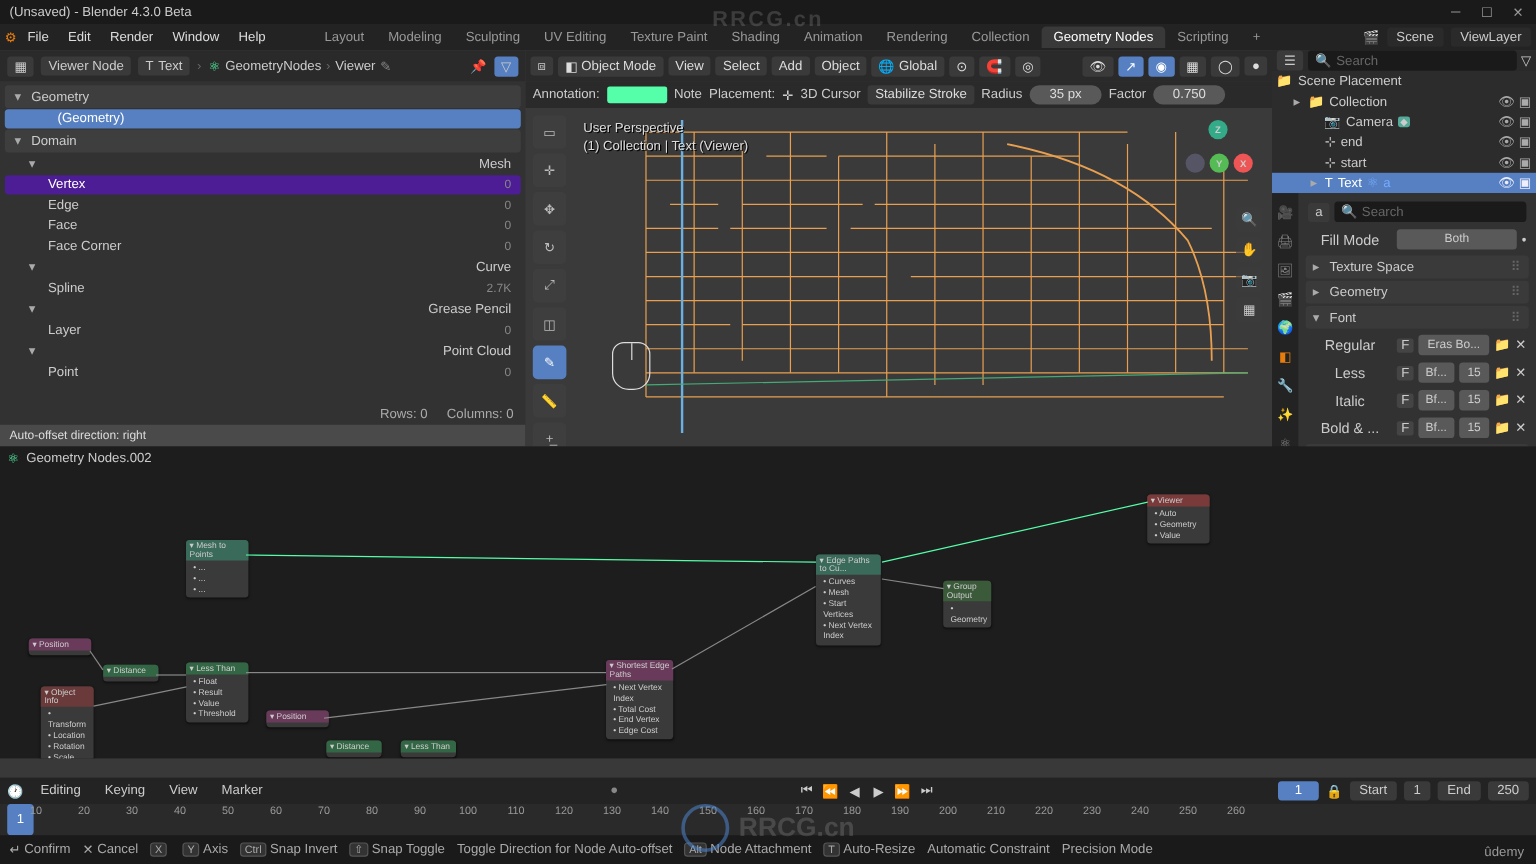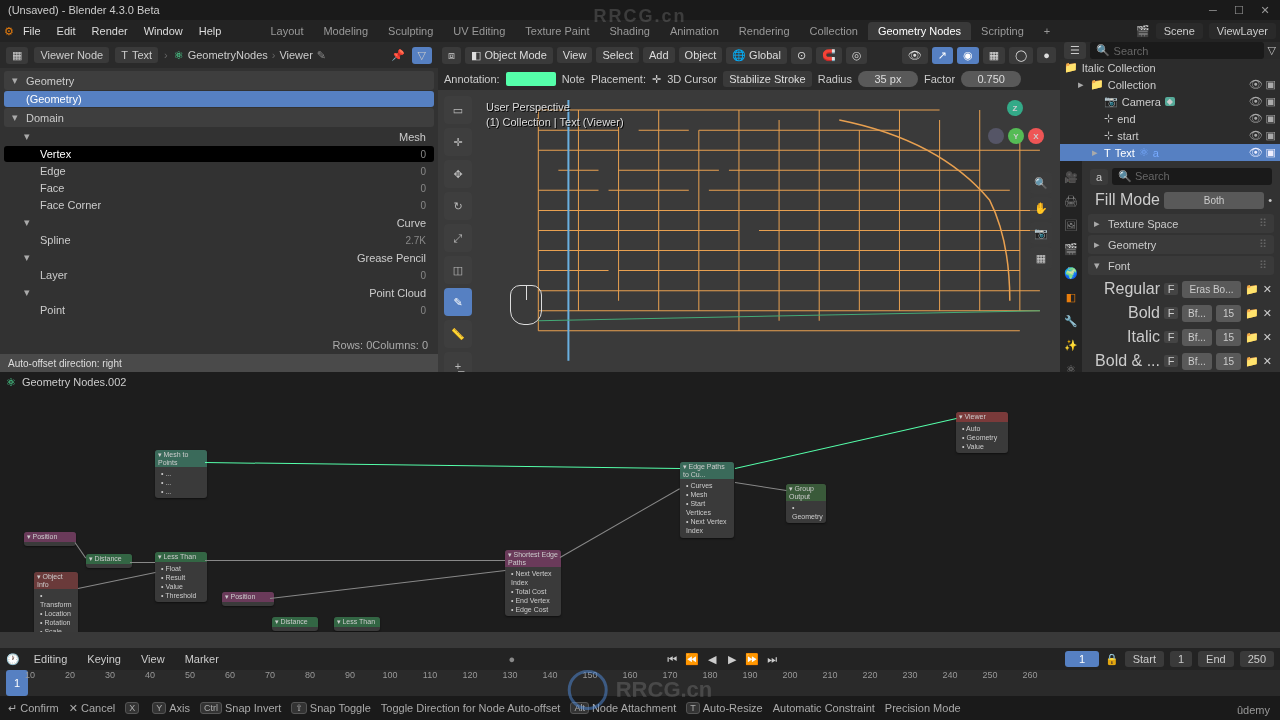--- a/index.html
+++ b/index.html
@@ -17,25 +17,25 @@
 .main{display:flex;height:330px}
 .left-panel{width:438px;background:#393939;display:flex;flex-direction:column}
 .left-header{height:26px;background:#2a2a2a;display:flex;align-items:center;padding:0 6px;gap:6px}
 .hdr-btn{background:#3a3a3a;padding:2px 6px;border-radius:3px;display:flex;align-items:center;gap:4px}
 .breadcrumb{display:flex;align-items:center;gap:4px}
 .bc-item{color:#ccc}
 .bc-sep{color:#666}
 .tree-panel{flex:1;background:#323232;overflow:hidden;padding:2px 0;position:relative}
 .tree-section{padding:3px 8px;background:#3e3e3e;display:flex;align-items:center;gap:6px;margin:1px 4px;border-radius:3px}
 .tree-item{padding:2px 8px 2px 24px;display:flex;align-items:center;gap:6px;margin:1px 4px;border-radius:3px;justify-content:space-between}
-.tree-item.active{background:#000000;color:#fff}
+.tree-item.active{background:#4c1d95;color:#fff}
 .tree-item.active-row{background:#2a4d7a}
 .tree-count{color:#888;font-size:10px}
 .chevron{display:inline-block;width:8px;color:#aaa}
-.left-footer{height:18px;background:#323232;display:flex;justify-content:flex-end;padding:0 10px;align-items:center;color:#aaa;font-size:10px;gap:0}
+.left-footer{height:18px;background:#323232;display:flex;justify-content:flex-end;padding:0 10px;align-items:center;color:#aaa;font-size:10px;gap:16px}
 .left-status{height:18px;background:#4a4a4a;display:flex;align-items:center;padding:0 8px;color:#ddd;font-size:10px}
 .viewport{flex:1;position:relative;background:#393939;display:flex;flex-direction:column}
 .vp-header{height:26px;background:#2a2a2a;display:flex;align-items:center;padding:0 4px;gap:4px}
 .vp-btn{background:#3a3a3a;padding:2px 6px;border-radius:3px;display:flex;align-items:center;gap:3px;color:#ddd}
 .vp-btn.blue{background:#5680C2;color:#fff}
 .vp-tool{height:22px;background:#2a2a2a;display:flex;align-items:center;padding:0 6px;gap:6px}
 .num-field{background:#595959;padding:2px 12px;border-radius:10px;color:#ddd;width:60px;text-align:center}
 .vp-canvas{flex:1;background:#3a3a3a;position:relative;overflow:hidden}
 .vp-toolbar{position:absolute;left:6px;top:6px;display:flex;flex-direction:column;gap:4px}
 .tool-btn{width:28px;height:28px;background:#3e3e3e;border-radius:4px;display:flex;align-items:center;justify-content:center;color:#bbb}
@@ -54,21 +54,21 @@
 .out-row{display:flex;align-items:center;padding:2px 4px;gap:4px}
 .out-row.sel{background:#5680C2;color:#fff}
 .out-icons{margin-left:auto;display:flex;gap:3px;color:#aaa;align-items:center}
 .out-row.sel .out-icons{color:#eef}
 .props{height:444px;background:#323232;display:flex}
 .props-tabs{width:22px;background:#232323;display:flex;flex-direction:column;padding-top:4px}
 .ptab{width:22px;height:22px;display:flex;align-items:center;justify-content:center;color:#888;margin:1px 0}
 .ptab.active{background:#323232;color:#5680C2;border-left:2px solid #5680C2}
 .props-body{flex:1;overflow:hidden;padding:4px 6px}
 .prop-row{display:flex;align-items:center;padding:3px 2px;gap:4px}
-.prop-label{width:70px;text-align:right;color:#ccc;font-size:16px}
+.prop-label{width:70px;text-align:center;color:#ccc;font-size:12px}
 .prop-field{flex:1;background:#595959;border-radius:3px;padding:3px 6px;font-size:10px;text-align:center}
 .prop-section{background:#3a3a3a;padding:3px 6px;margin:2px 0;border-radius:3px;display:flex;align-items:center;gap:4px}
 .prop-section .chevron{width:10px}
 .dots{color:#666;letter-spacing:1px;margin-left:auto}
 .node-editor{position:absolute;left:0;right:0;top:372px;height:260px;background:#1d1d1d;overflow:hidden}
 .ne-header{height:20px;background:transparent;display:flex;align-items:center;padding:0 6px;gap:6px}
 .ne-canvas{position:absolute;inset:0;top:20px}
 .node-box{position:absolute;background:#3a3a3a;border-radius:3px;font-size:7px;color:#ccc;box-shadow:0 1px 2px rgba(0,0,0,.5)}
 .node-header{padding:1px 3px;font-size:7px;border-radius:3px 3px 0 0}
 .node-body{padding:2px 3px}
@@ -152,21 +152,21 @@
         <span style="color:#888">✎</span>
       </div>
       <span style="margin-left:auto">📌</span>
       <span class="hdr-btn" style="background:#5680C2">▽</span>
     </div>
     <div class="tree-panel" id="tree-panel">
         <div class="tree-section">
           <span class="chevron">▾</span>
           <span>Geometry</span>
         </div>
-        <div class="tree-item active-row" style="background: rgb(86, 128, 194); color: rgb(255, 255, 255); padding-left: 22px;">(Geometry)</div>
+        <div class="tree-item active-row" style="background: rgb(86, 128, 194); color: rgb(255, 255, 255); padding-left: 44px;">(Geometry)</div>
         <div class="tree-section">
           <span class="chevron">▾</span>
           <span>Domain</span>
         </div>
         <div class="tree-item" style="padding-left: 20px;"><span class="chevron">▾</span> Mesh</div>
         <div class="tree-item active" style="padding-left: 36px;">
           <span>Vertex</span>
           <span class="tree-count">0</span>
         </div>
         <div class="tree-item" style="padding-left: 36px;">
@@ -288,21 +288,21 @@
       <span class="hdr-btn">☰</span>
       <div class="out-search">
           <span>🔍</span>
           <span>Search</span>
         </div>
       <span>▽</span>
     </div>
     <div class="out-tree" id="out-tree">
         <div class="out-row">
           <span>📁</span>
-          <span>Italic Collection</span>
+          <span>Scene Placement</span>
         </div>
         <div class="out-row" style="padding-left: 18px;">
           <span class="chevron">▸</span>
           <span>📁</span>
           <span>Collection</span>
           <span class="out-icons">
             <span>👁</span>
             <span>▣</span>
           </span>
         </div>
@@ -387,21 +387,21 @@
             <span class="dots">⠿</span>
           </div>
           <div class="prop-row">
             <span class="prop-label">Regular</span>
             <span style="width:14px;text-align:center;background:#444;border-radius:2px">F</span>
             <span class="prop-field" style="flex:1">Eras Bo...</span>
             <span>📁</span>
             <span>✕</span>
           </div>
           <div class="prop-row">
-            <span class="prop-label">Bold</span>
+            <span class="prop-label">Less</span>
             <span style="width:14px;text-align:center;background:#444;border-radius:2px">F</span>
             <span class="prop-field" style="flex:1">Bf...</span>
             <span class="prop-field" style="width:24px">15</span>
             <span>📁</span>
             <span>✕</span>
           </div>
           <div class="prop-row">
             <span class="prop-label">Italic</span>
             <span style="width:14px;text-align:center;background:#444;border-radius:2px">F</span>
             <span class="prop-field" style="flex:1">Bf...</span>

